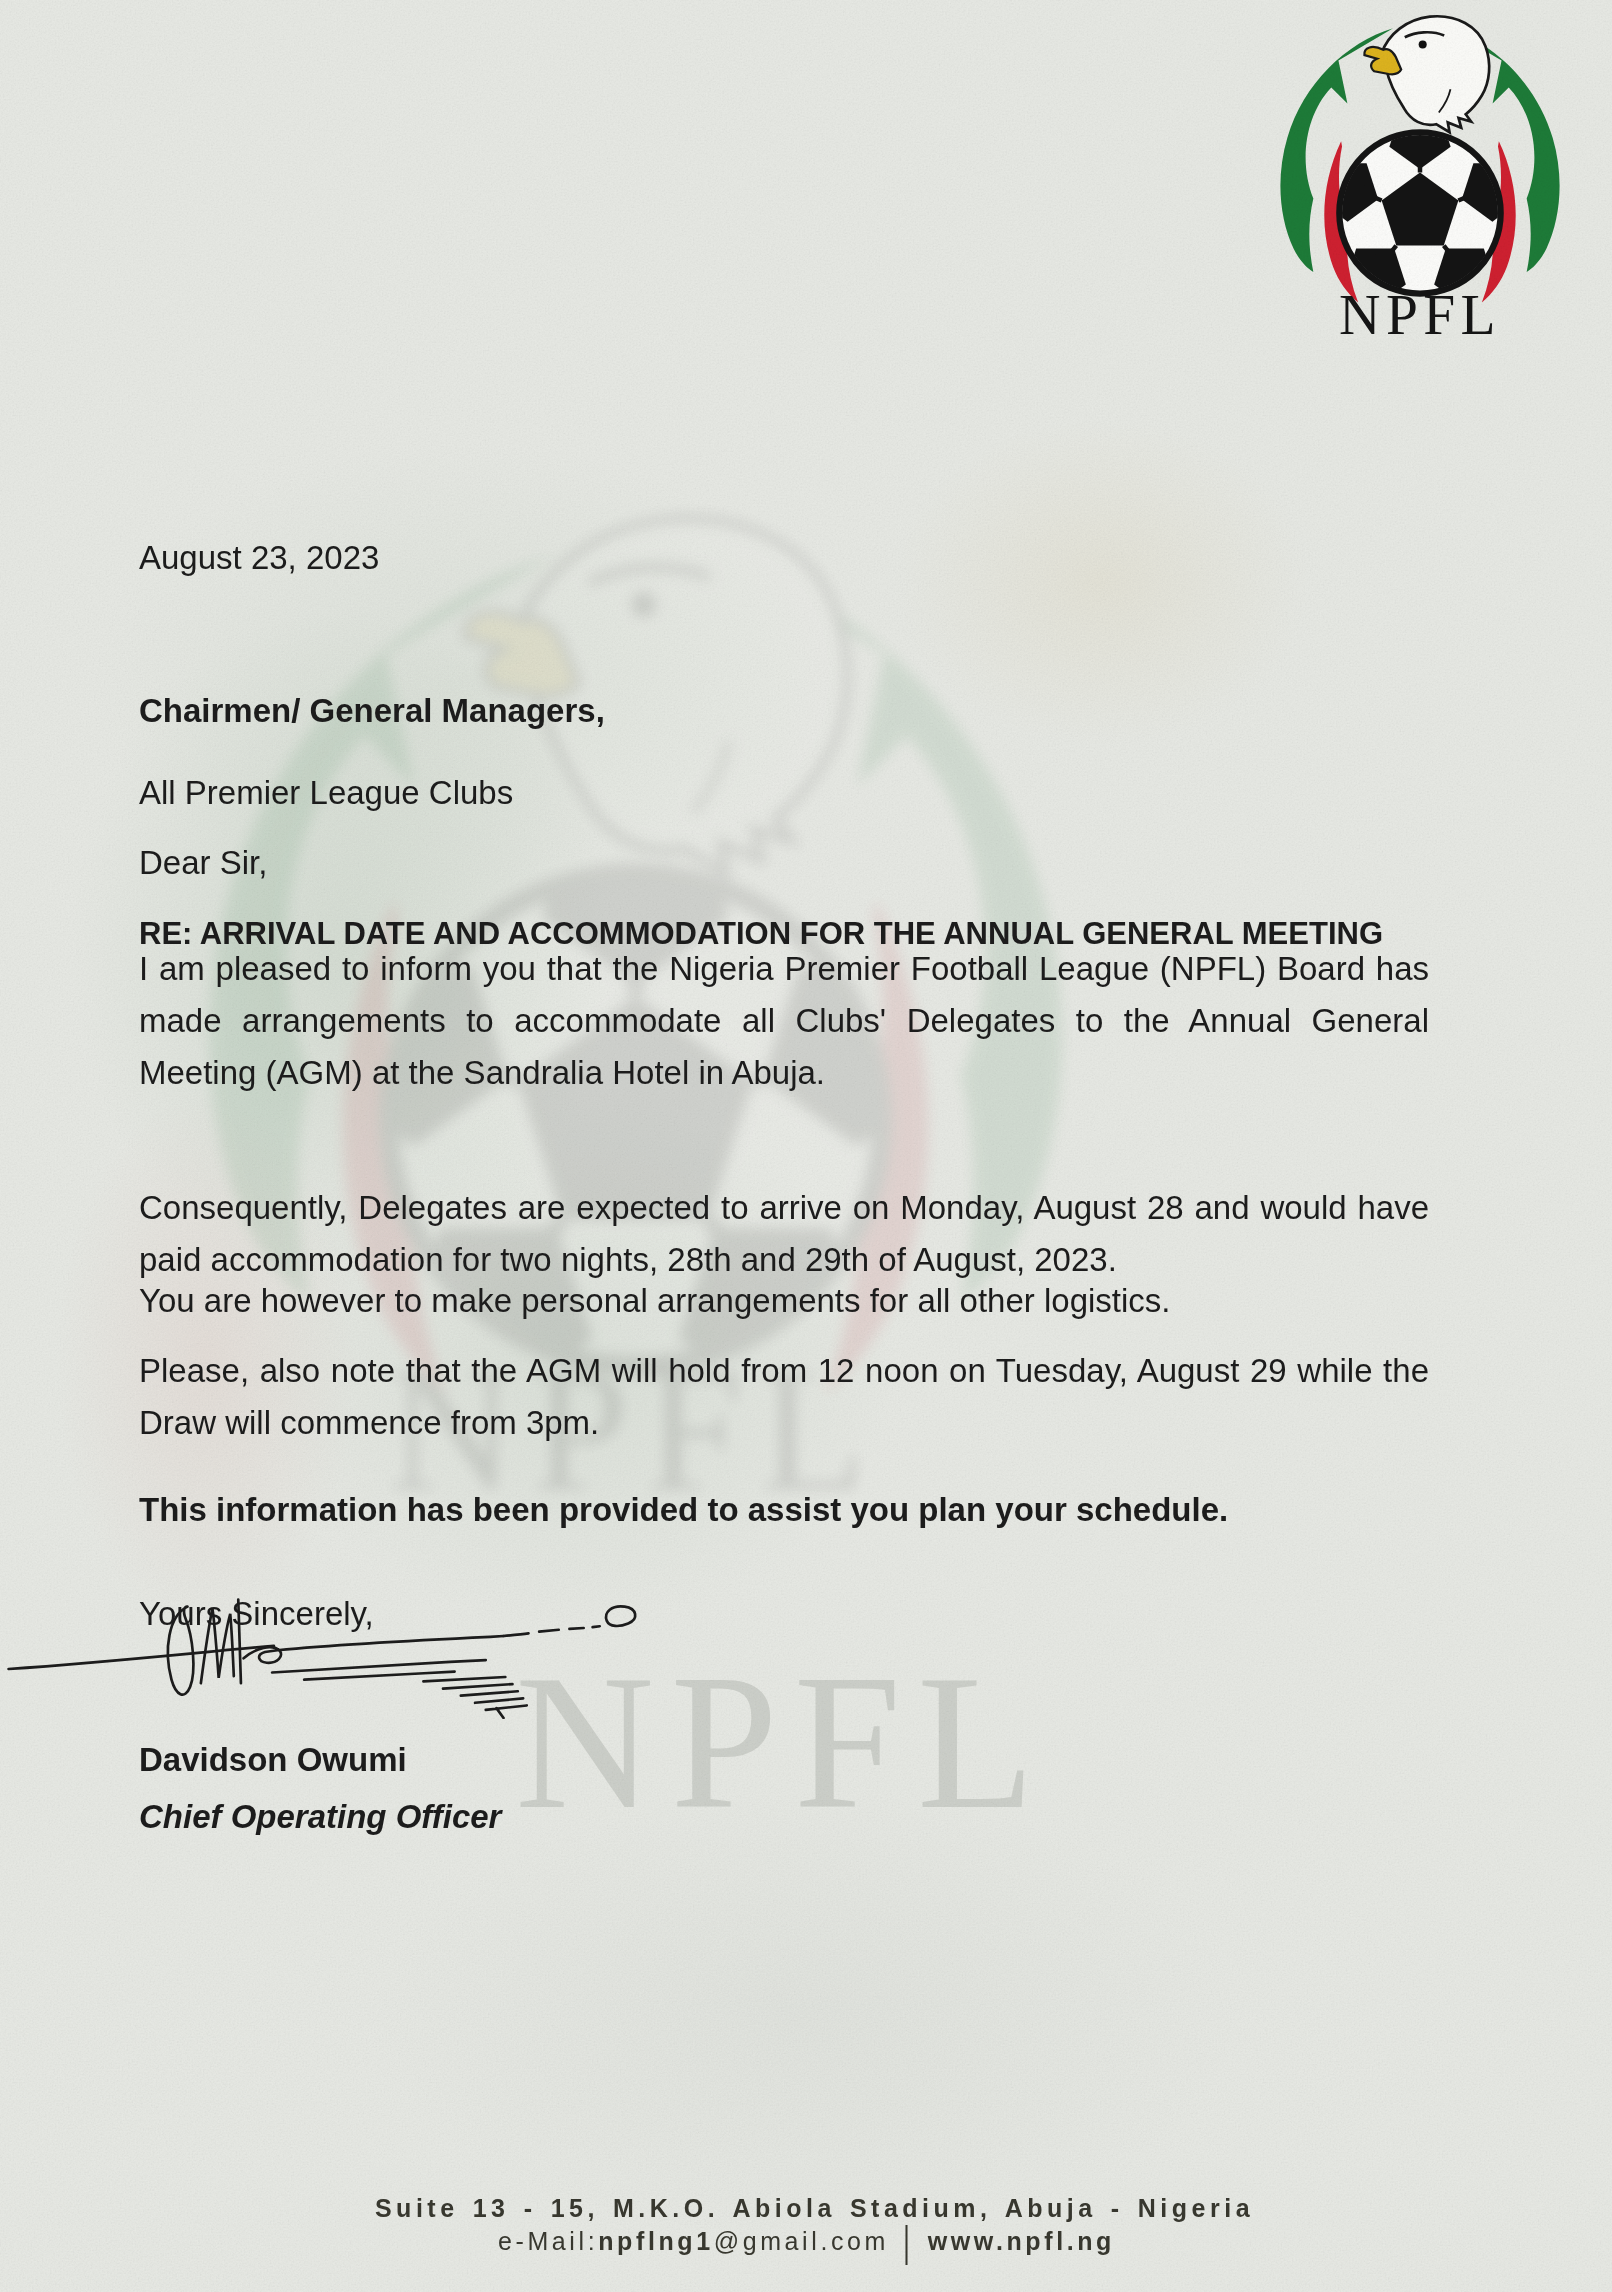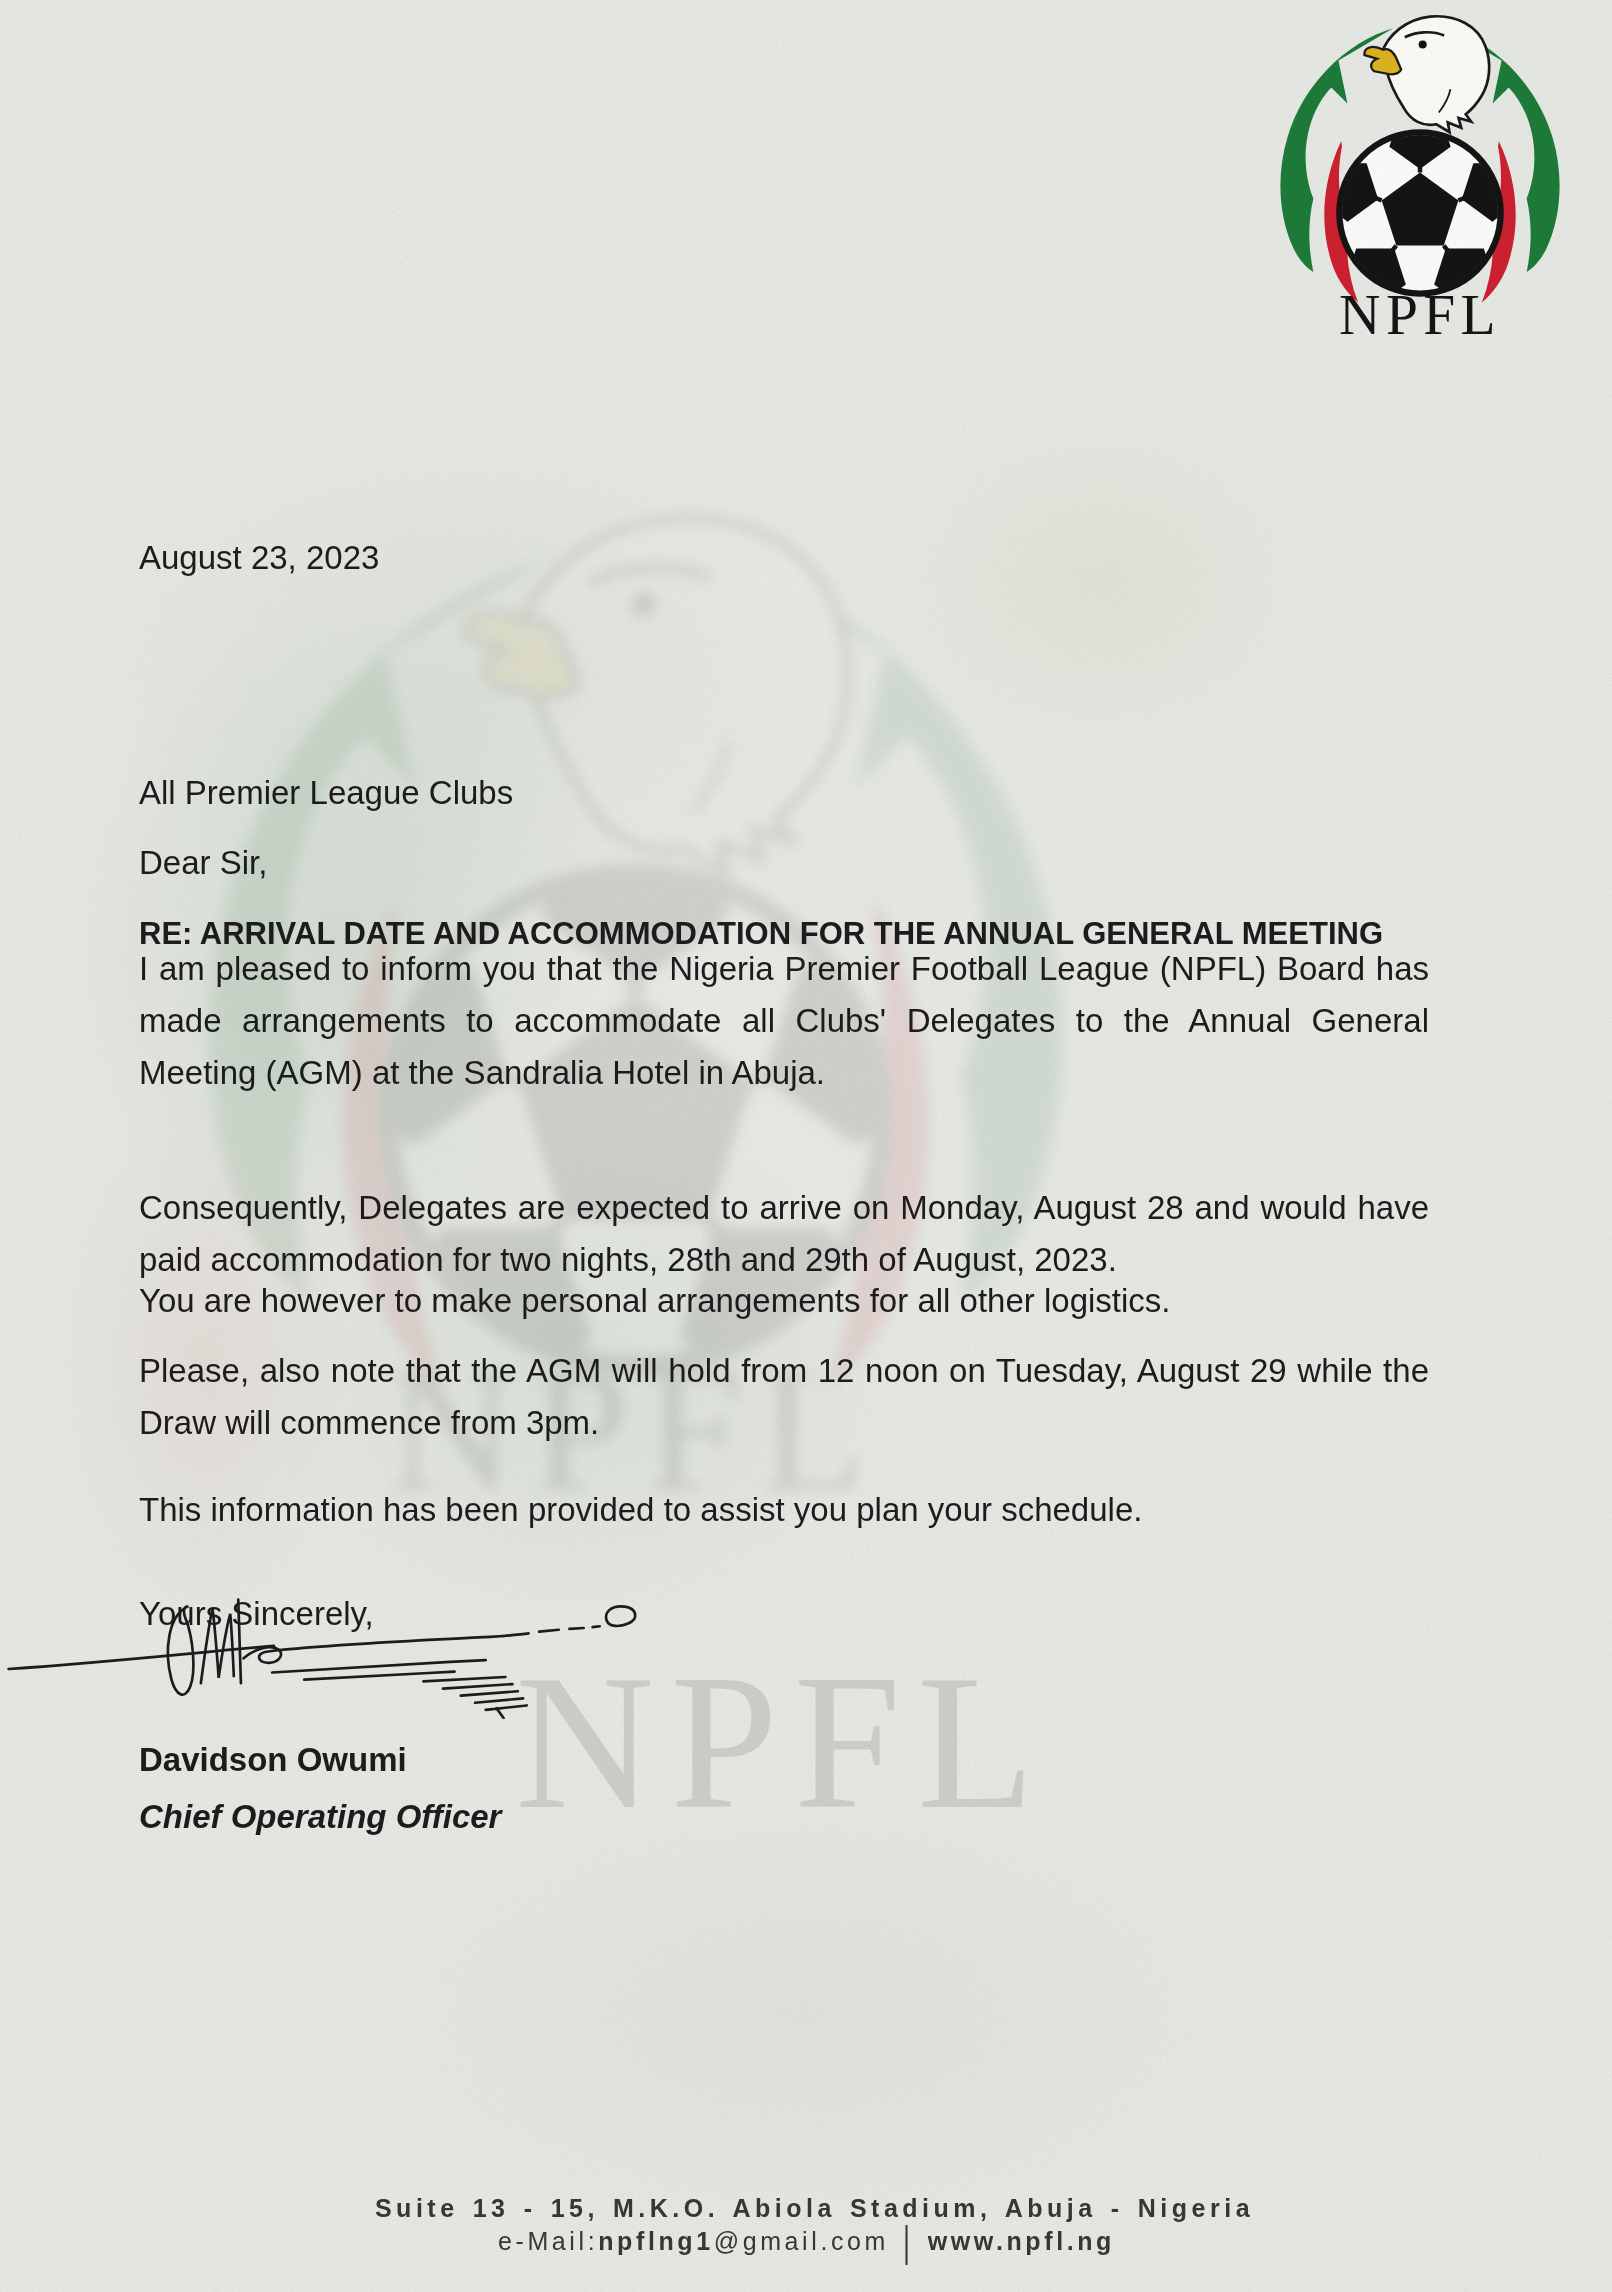--- a/index.html
+++ b/index.html
@@ -43,21 +43,21 @@
   }
   .date{top:502px;}
   .addr1{top:655px;}
   .addr2{top:737px;}
   .salutation{top:807px;}
   .subject{top:880px;font-size:31px;white-space:nowrap;}
   .p1{top:943px;}
   .p2{top:1138px;margin-top:44px;}
   .p3{top:1275px;}
   .p4{top:1345px;}
-  .p5{top:1484px;}
+  .p5{top:1484px;font-weight:bold;}
   .closing{top:1558px;}
   .signature{position:absolute;left:5.4px;top:1594px;width:641px;height:125px;z-index:6;}
   .sig-name{top:1704px;}
   .sig-title{top:1761px;font-style:italic;}
   .footer{position:absolute;left:0;width:100%;z-index:5;text-align:center;color:#38382f;}
   .f1{top:2194px;position:absolute;width:100%;font-weight:700;font-size:25px;letter-spacing:4.5px;word-spacing:2.7px;margin-left:8px;}
   .f2{top:2227px;position:absolute;width:100%;font-size:25px;letter-spacing:3.6px;}
   .f2 .b{font-weight:700;}
   .f2 .sep{display:inline-block;transform:scaleY(1.7);padding:0 14.3px;font-weight:400;}
   .noise{position:absolute;inset:0;z-index:10;mix-blend-mode:multiply;pointer-events:none;}
@@ -121,20 +121,21 @@
 
   <div class="logo">
     <svg viewBox="0 0 386 376" width="346" height="337">
         <use href="#logo-art"></use>
       </svg>
   </div>
 
   <main class="content">
     <p class="line date">August 23, 2023</p>
 
+    <p class="line bold addr1">Chairmen/ General Managers,</p>
     <p class="line addr2">All Premier League Clubs</p>
     <p class="line salutation">Dear Sir,</p>
 
     <p class="line bold subject">RE: ARRIVAL DATE AND ACCOMMODATION FOR THE ANNUAL GENERAL MEETING</p>
 
     <p class="para p1">I am pleased to inform you that the Nigeria Premier Football League (NPFL) Board has made arrangements to accommodate all Clubs' Delegates to the Annual General Meeting (AGM) at the Sandralia Hotel in Abuja.</p>
     <p class="para p2">Consequently, Delegates are expected to arrive on Monday, August 28 and would have paid accommodation for two nights, 28th and 29th of August, 2023.</p>
     <p class="para p3">You are however to make personal arrangements for all other logistics.</p>
     <p class="para p4">Please, also note that the AGM will hold from 12 noon on Tuesday, August 29 while the Draw will commence from 3pm.</p>
     <p class="para p5">This information has been provided to assist you plan your schedule.</p>

